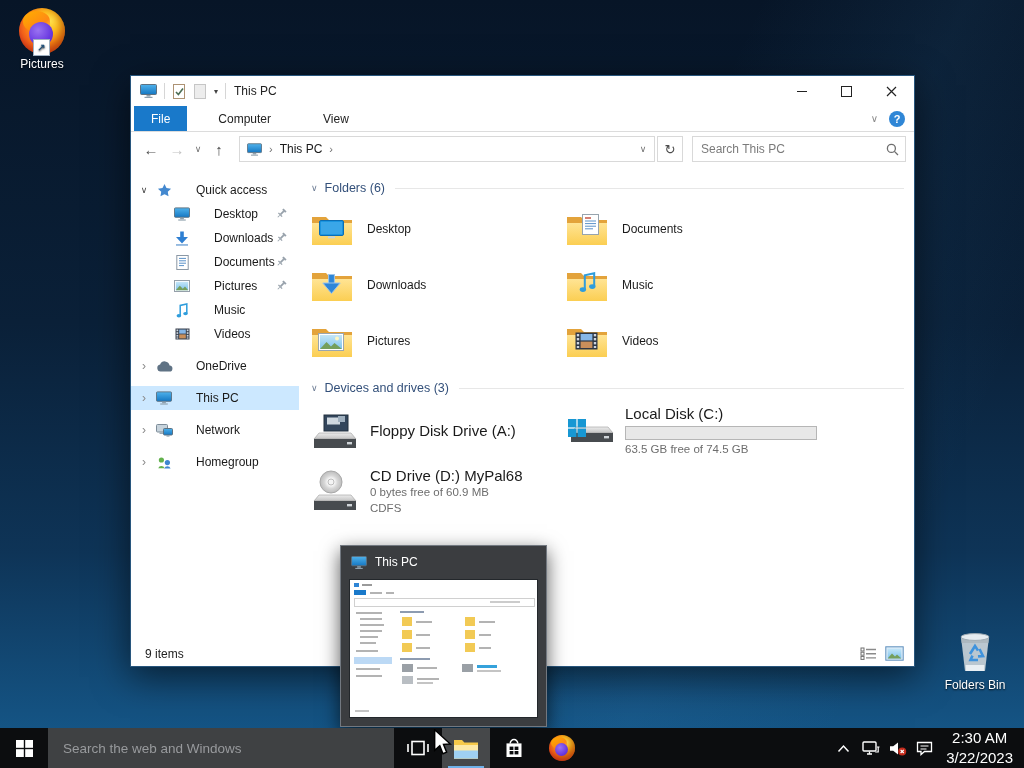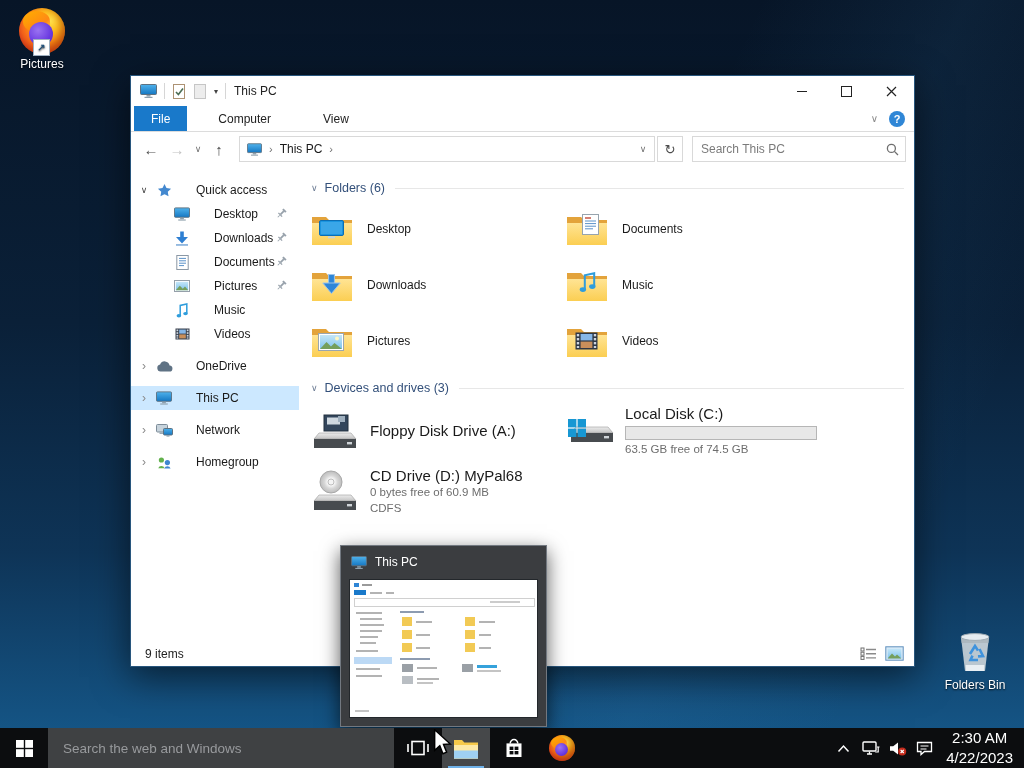--- a/index.html
+++ b/index.html
@@ -736,20 +736,20 @@
         </svg>
     </div>
     <div class="tray-btn">
       <svg width="17" height="15" viewBox="0 0 17 15">
         <path d="M1.5 1.5 h14 v9 H8.5 l-3.5 3 v-3 h-3.5 z" fill="none" stroke="#fff" stroke-width="1.3"></path>
         <path d="M4.5 5 h8 M4.5 8 h6" stroke="#fff" stroke-width="1.1"></path>
         </svg>
     </div>
     <div class="clock">
       <div>2:30 AM</div>
-      <div>4/22/2023</div>
+      <div>3/22/2023</div>
     </div>
   </div>
 </div>
 
 <svg class="cursor" width="19" height="27" viewBox="0 0 13 19">
   <path d="M1 0.5 L1 15 L4.6 11.7 L6.8 17.4 L9.4 16.3 L7.2 10.8 L12 10.6 Z" fill="#fff" stroke="#000" stroke-width="1"></path>
 </svg>
 
 </body></html>

